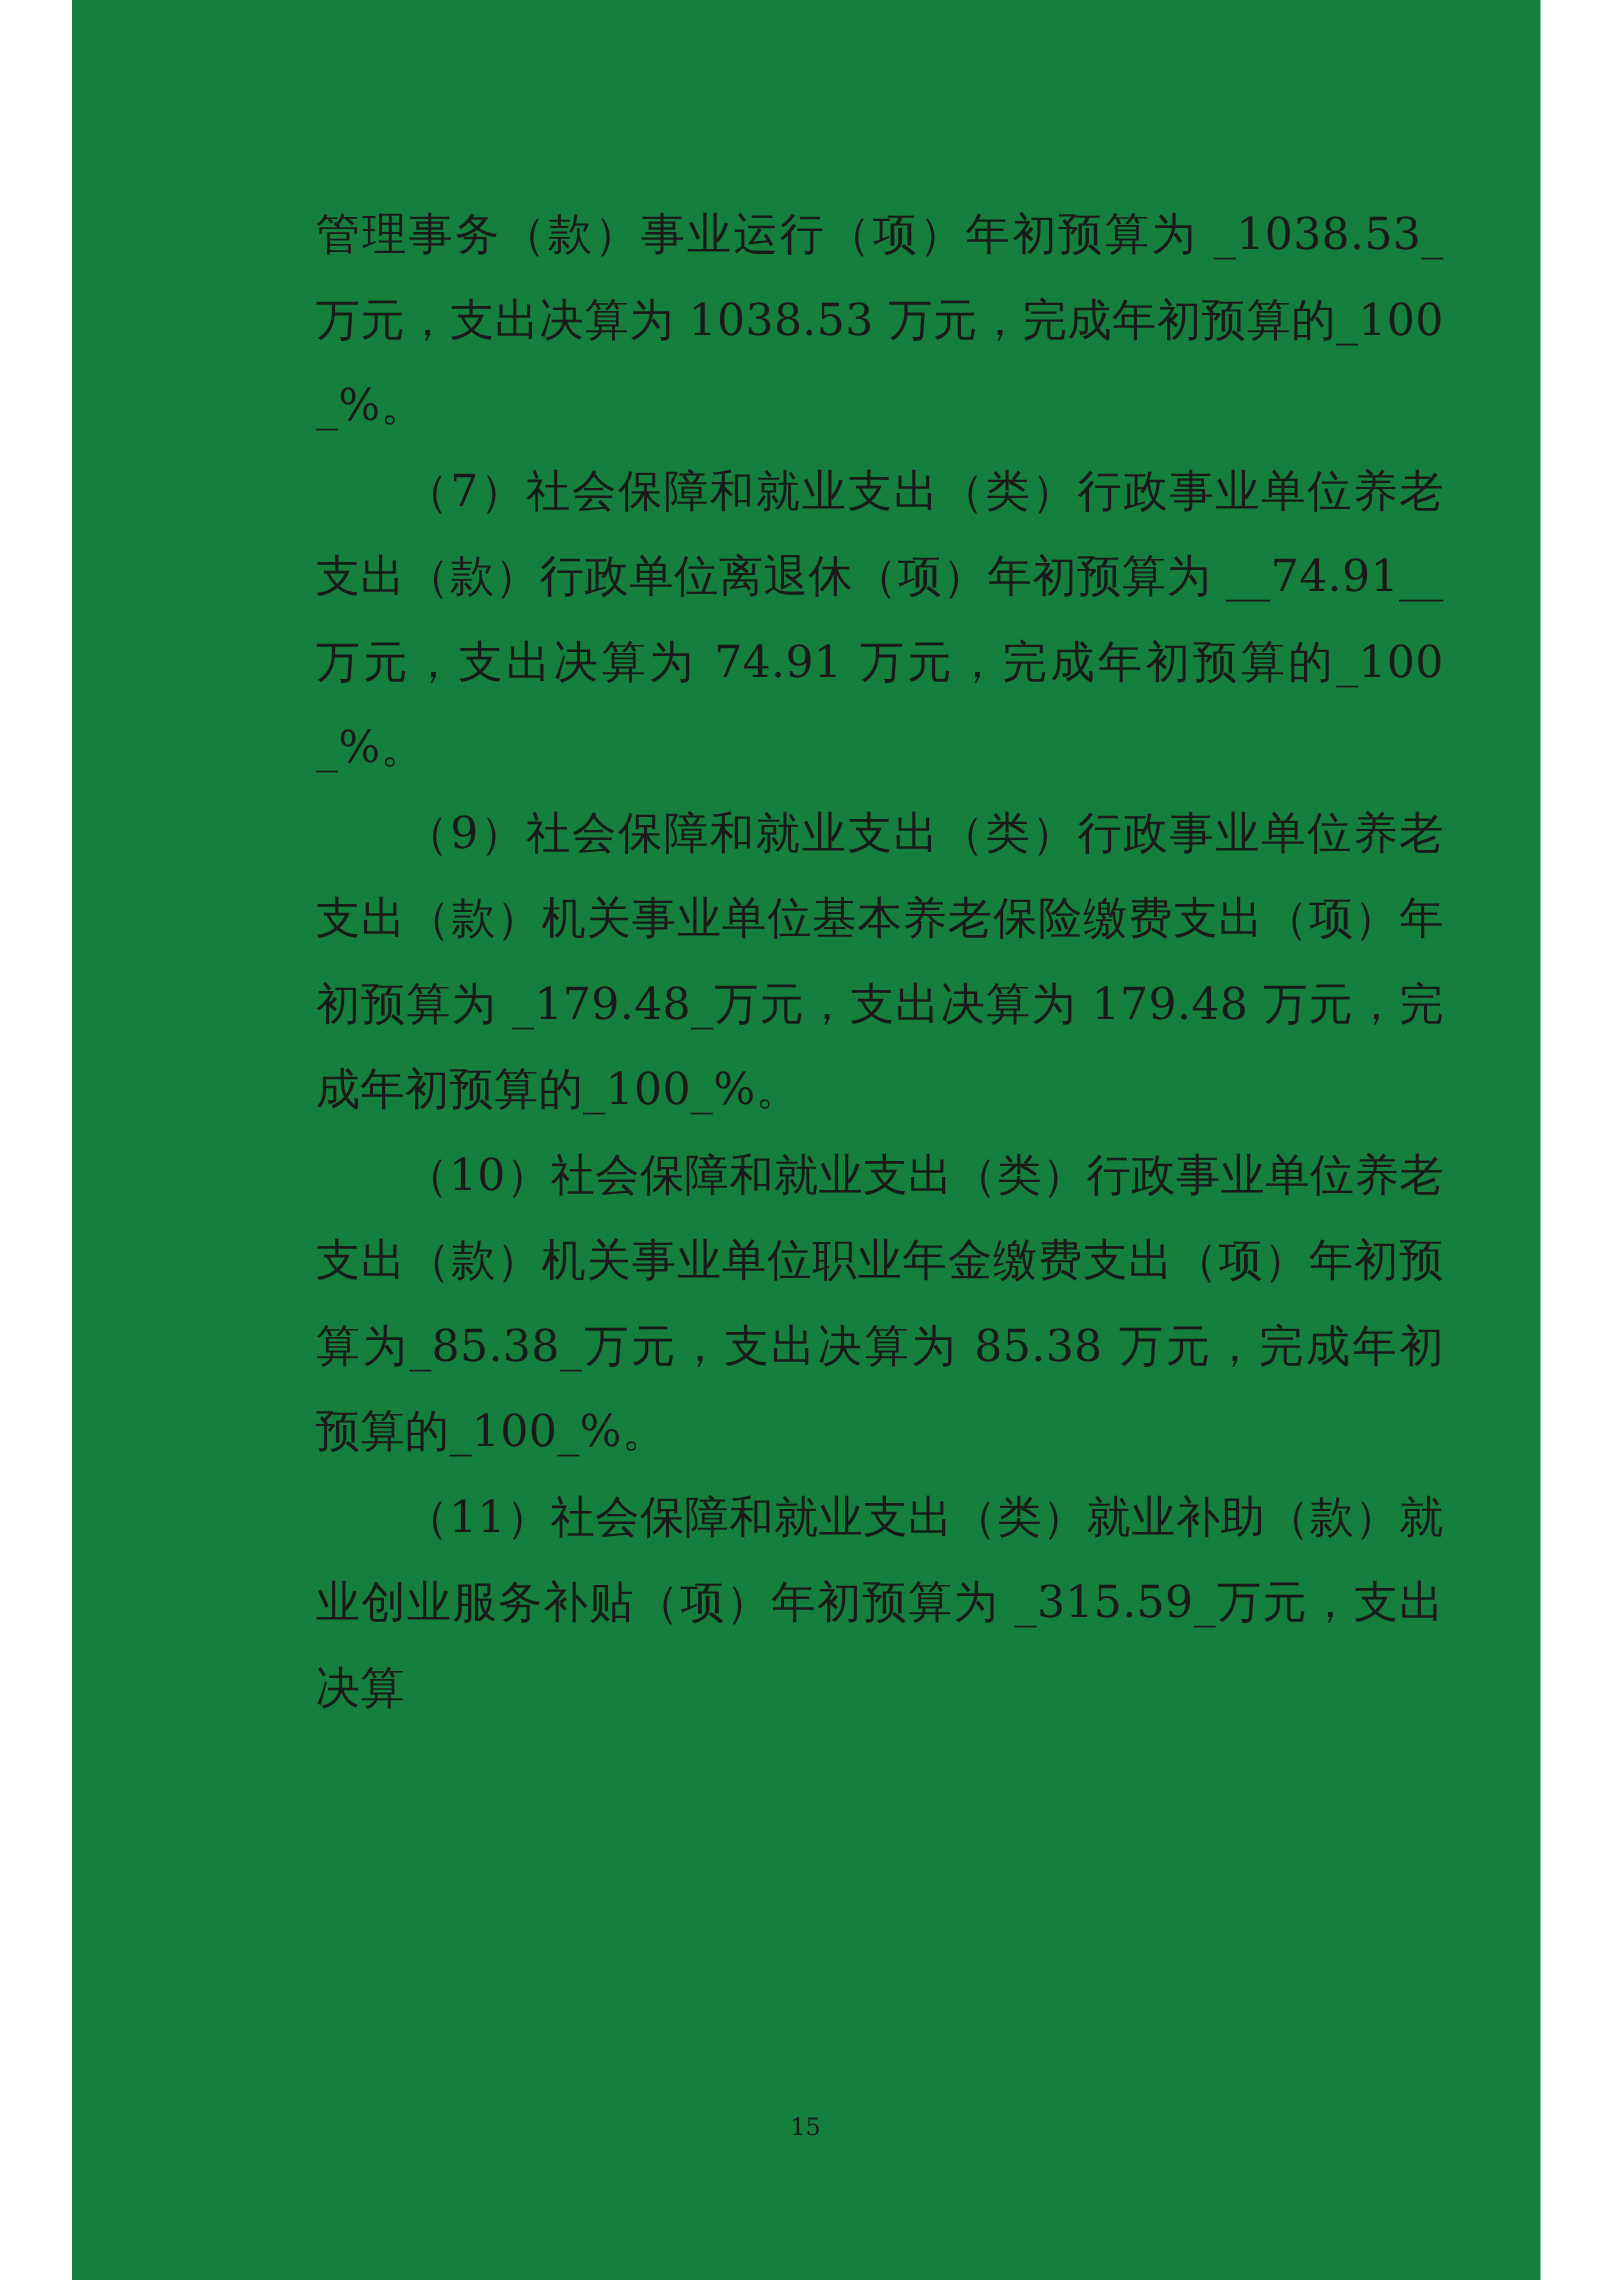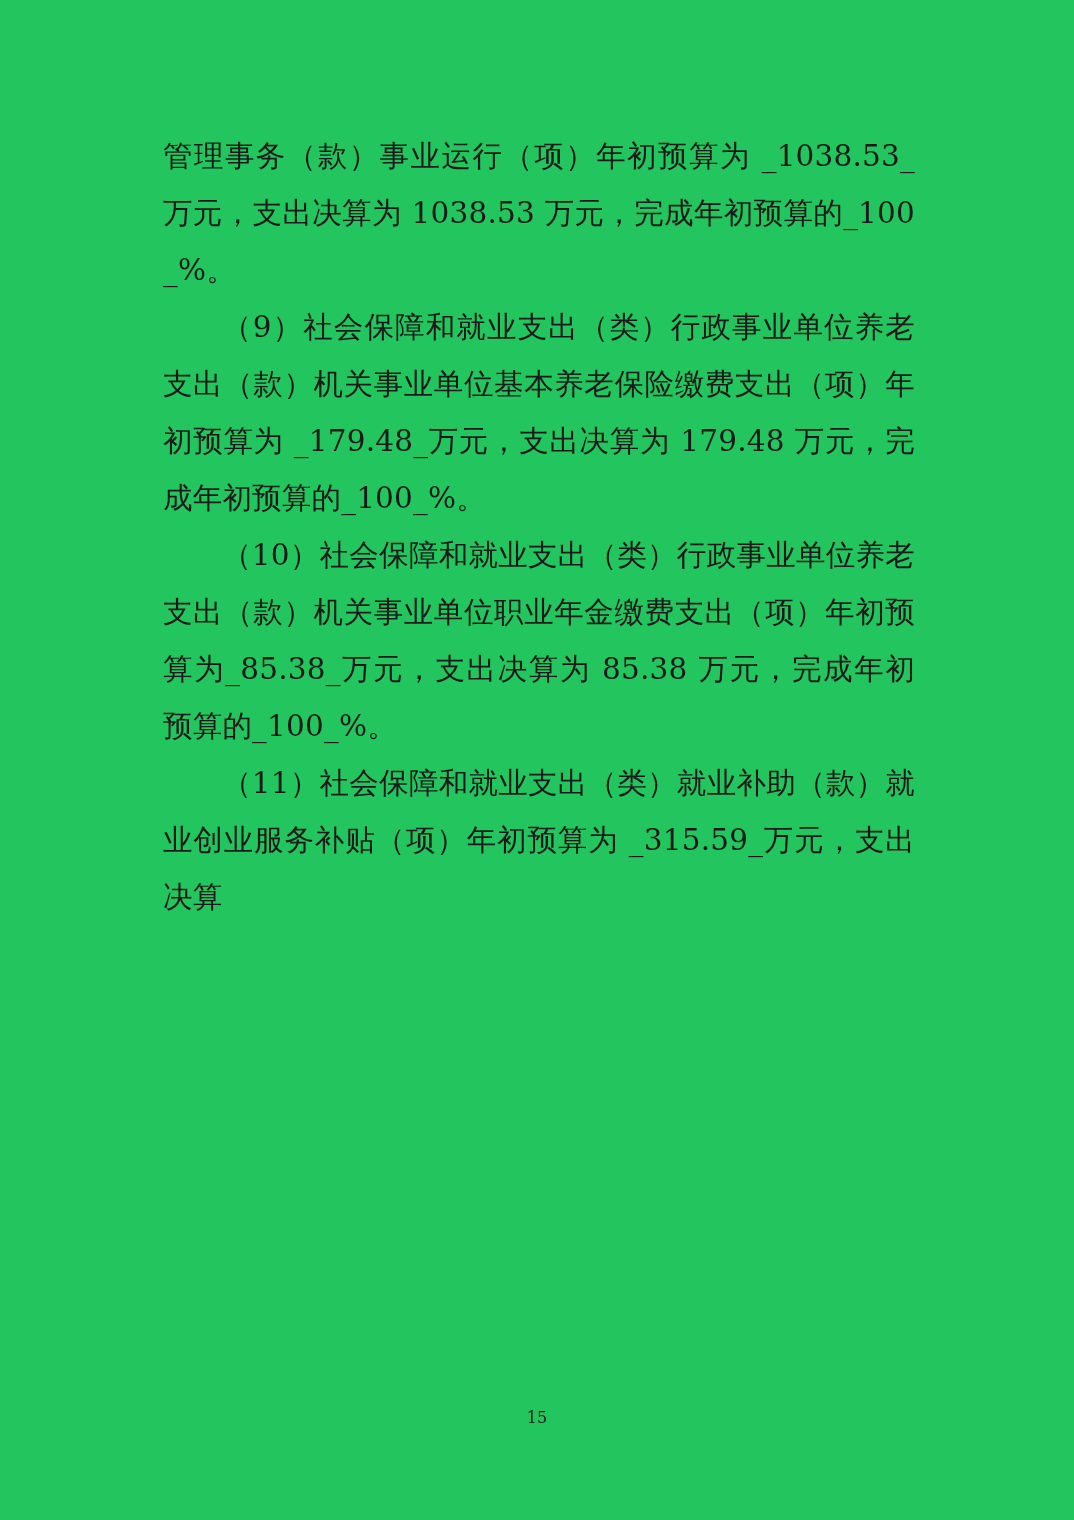--- a/index.html
+++ b/index.html
@@ -6,24 +6,24 @@
     margin: 0;
     padding: 0;
     background: #ffffff;
   }
   body {
     font-family: "DejaVu Serif", "Liberation Serif", serif;
     color: #1a1a1a;
   }
   .page {
     position: relative;
-    width: 1074px;
+    width: 979px;
     height: 1520px;
     margin: 0 auto;
-    background: #22c55e;
+    background: #15803d;
     box-sizing: border-box;
     overflow: hidden;
   }
   .content {
     position: absolute;
     left: 163px;
     top: 128px;
     width: 752px;
   }
   .para {
@@ -50,18 +50,19 @@
     font-family: "DejaVu Serif", "Liberation Serif", serif;
     color: #1a1a1a;
   }
 </style>
 </head>
 <body>
 
 <div class="page">
   <div class="content">
     <p class="para">管理事务（款）事业运行（项）年初预算为 ⁠_1038.53_万元，支出决算为 1038.53 万元，完成年初预算的_100_%。</p>
+    <p class="para indent">（7）社会保障和就业支出（类）行政事业单位养老支出（款）行政单位离退休（项）年初预算为 __74.91__万元，支出决算为 74.91 万元，完成年初预算的_100_%。</p>
     <p class="para indent">（9）社会保障和就业支出（类）行政事业单位养老支出（款）机关事业单位基本养老保险缴费支出（项）年初预算为 _179.48_万元，支出决算为 179.48 万元，完成年初预算的_100_%。</p>
     <p class="para indent">（10）社会保障和就业支出（类）行政事业单位养老支出（款）机关事业单位职业年金缴费支出（项）年初预算为_85.38_万元，支出决算为 85.38 万元，完成年初预算的_100_%。</p>
     <p class="para indent">（11）社会保障和就业支出（类）就业补助（款）就业创业服务补贴（项）年初预算为 _315.59_万元，支出决算</p>
   </div>
   <div class="page-number">15</div>
 </div>
 
 </body></html>

